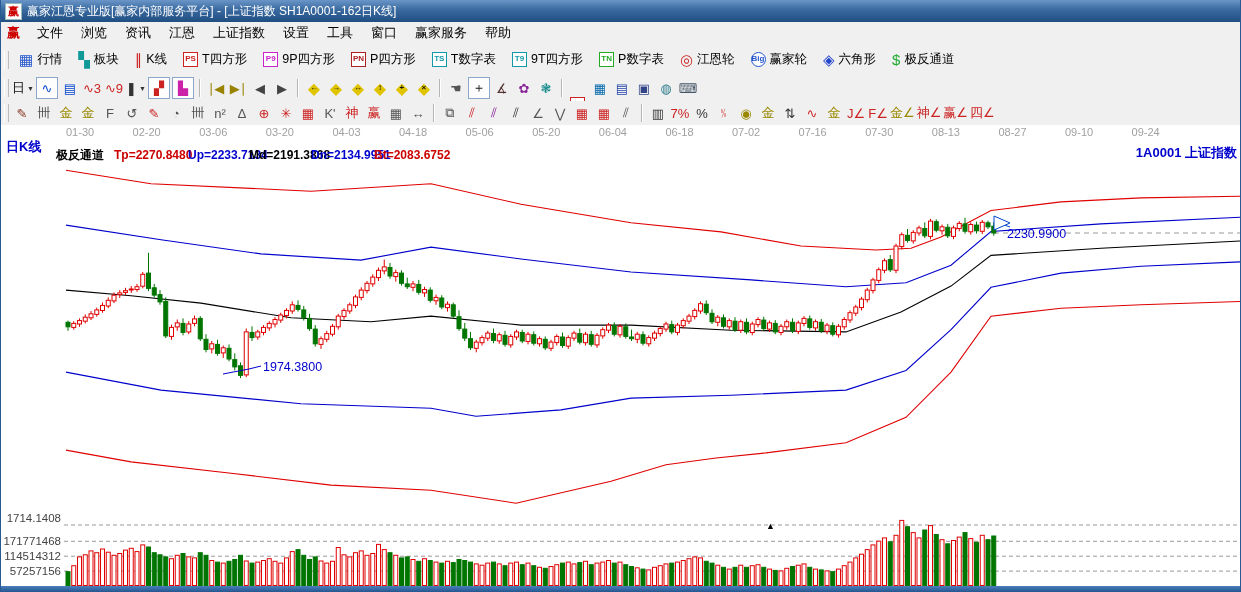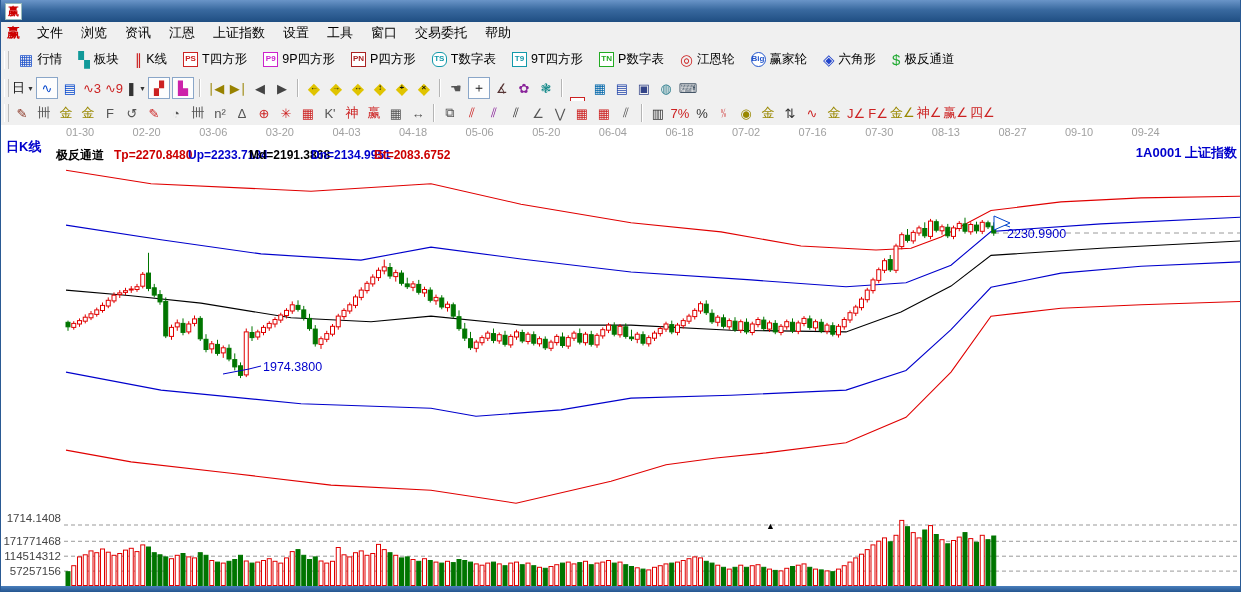--- a/index.html
+++ b/index.html
@@ -42,32 +42,33 @@
   #chart-area svg{position:absolute;top:0;left:0;}
   .bottom-edge{position:absolute;left:0;right:0;bottom:0;height:6px;z-index:6;
     background:linear-gradient(#4a7fbc,#24558f);}
 </style>
 </head>
 <body>
 
 <div id="app">
   <div class="titlebar">
     <span class="applogo">赢</span>
+    <span>赢家江恩专业版[赢家内部服务平台] - [上证指数  SH1A0001-162日K线]</span>
   </div>
   <div class="menubar">
     <span class="menulogo">赢</span>
   <div class="mitem">文件</div>
       <div class="mitem">浏览</div>
       <div class="mitem">资讯</div>
       <div class="mitem">江恩</div>
       <div class="mitem">上证指数</div>
       <div class="mitem">设置</div>
       <div class="mitem">工具</div>
       <div class="mitem">窗口</div>
-      <div class="mitem">交易委托</div>
+      <div class="mitem">赢家服务</div>
       <div class="mitem">帮助</div>
     </div>
   <div class="toolbar" id="tb1">
       <span class="lead"></span>
       <div class="t1btn">
         <span class="gly" style="color: rgb(34, 85, 204);">▦</span>
         <span>行情</span>
       </div>
       <div class="t1btn">
         <span class="gly" style="color: rgb(17, 153, 153);">▚</span>
@@ -83,21 +84,21 @@
       </div>
       <div class="t1btn">
         <span class="badge" style="color: rgb(204, 34, 204); border-color: rgb(204, 34, 204);">P9</span>
         <span>9P四方形</span>
       </div>
       <div class="t1btn">
         <span class="badge" style="color: rgb(170, 34, 34); border-color: rgb(170, 34, 34);">PN</span>
         <span>P四方形</span>
       </div>
       <div class="t1btn">
-        <span class="badge" style="color: rgb(17, 153, 170); border-color: rgb(17, 153, 170); border-radius: 6px;">TS</span>
+        <span class="badge" style="color: rgb(17, 153, 170); border-color: rgb(17, 153, 170);">TS</span>
         <span>T数字表</span>
       </div>
       <div class="t1btn">
         <span class="badge" style="color: rgb(17, 153, 170); border-color: rgb(17, 153, 170);">T9</span>
         <span>9T四方形</span>
       </div>
       <div class="t1btn">
         <span class="badge" style="color: rgb(34, 170, 34); border-color: rgb(34, 170, 34);">TN</span>
         <span>P数字表</span>
       </div>

